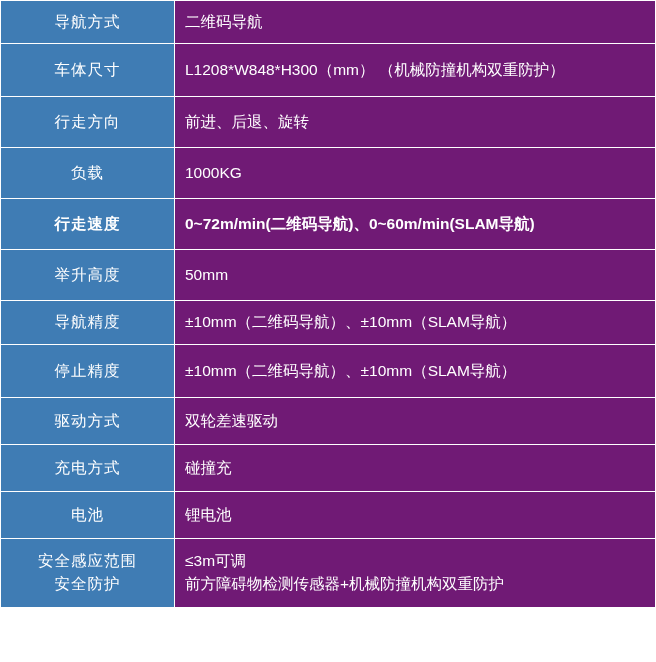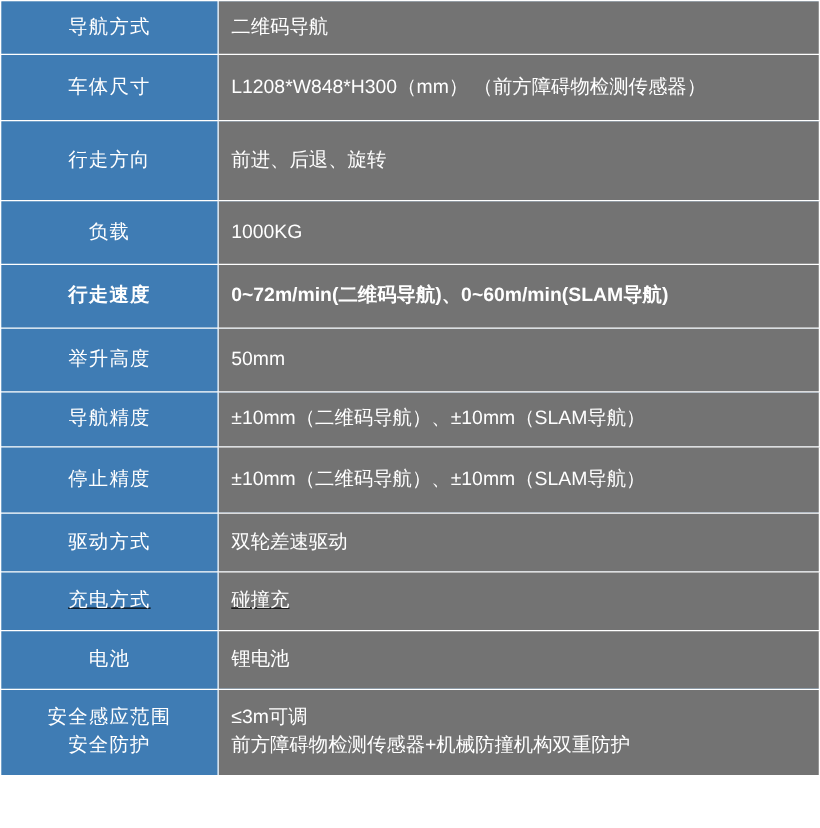--- a/index.html
+++ b/index.html
@@ -30,21 +30,21 @@
   }
   .label-cell {
     width: 165px;
     text-align: center;
     background: #3f7cb4;
     padding: 10px 4px;
     letter-spacing: 1px;
     font-size: 16px;
   }
   .value-cell {
-    background: #737373;
+    background: #701a75;
     padding: 10px 8px 10px 10px;
     text-align: left;
   }
   .value-line {
     display: block;
   }
   .label-line {
     display: block;
     white-space: nowrap;
   }
@@ -60,24 +60,24 @@
         </td>
         <td class="value-cell">
           <span class="value-line">二维码导航</span>
         </td>
       </tr>
       <tr style="height: 53px;">
         <td class="label-cell">
           <span class="label-line">车体尺寸</span>
         </td>
         <td class="value-cell">
-          <span class="value-line">L1208*W848*H300（mm）  （前方障碍物检测传感器）</span>
+          <span class="value-line">L1208*W848*H300（mm）  （机械防撞机构双重防护）</span>
         </td>
       </tr>
-      <tr style="height: 64px;">
+      <tr style="height: 51px;">
         <td class="label-cell">
           <span class="label-line">行走方向</span>
         </td>
         <td class="value-cell">
           <span class="value-line">前进、后退、旋转</span>
         </td>
       </tr>
       <tr style="height: 51px;">
         <td class="label-cell">
           <span class="label-line">负载</span>
@@ -119,21 +119,21 @@
         </td>
       </tr>
       <tr style="height: 47px;">
         <td class="label-cell">
           <span class="label-line">驱动方式</span>
         </td>
         <td class="value-cell">
           <span class="value-line">双轮差速驱动</span>
         </td>
       </tr>
-      <tr style="height: 47px; text-decoration: underline;">
+      <tr style="height: 47px;">
         <td class="label-cell">
           <span class="label-line">充电方式</span>
         </td>
         <td class="value-cell">
           <span class="value-line">碰撞充</span>
         </td>
       </tr>
       <tr style="height: 47px;">
         <td class="label-cell">
           <span class="label-line">电池</span>

